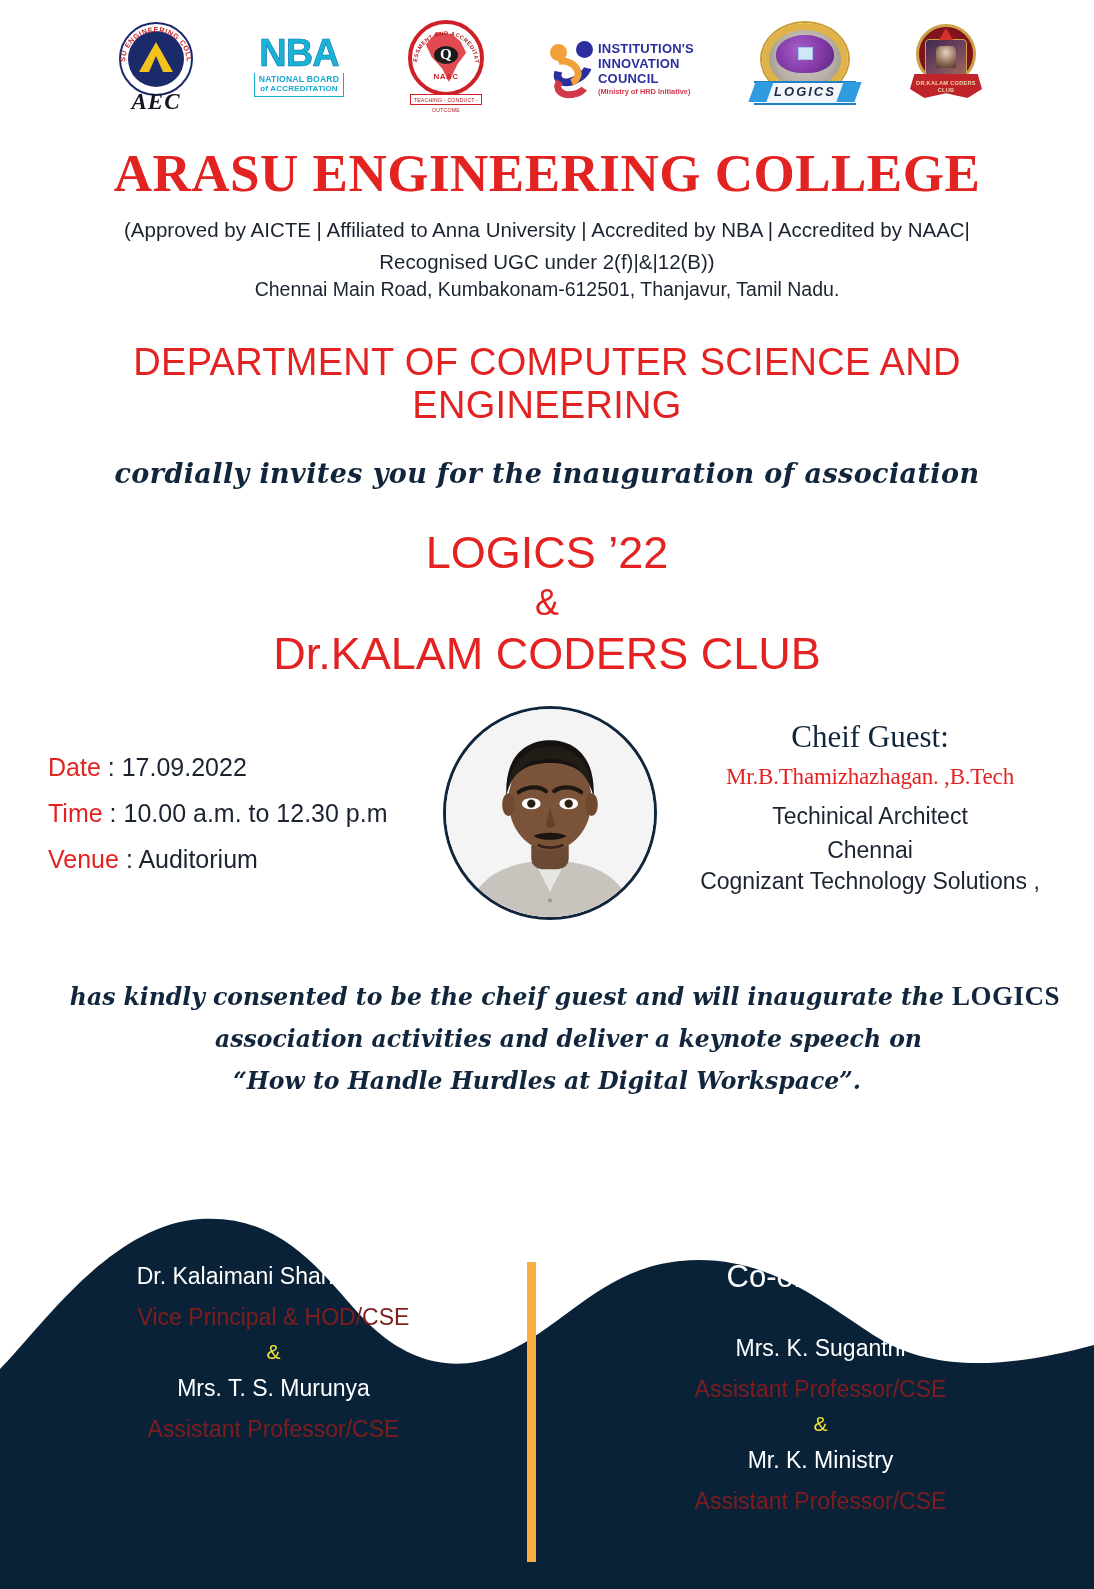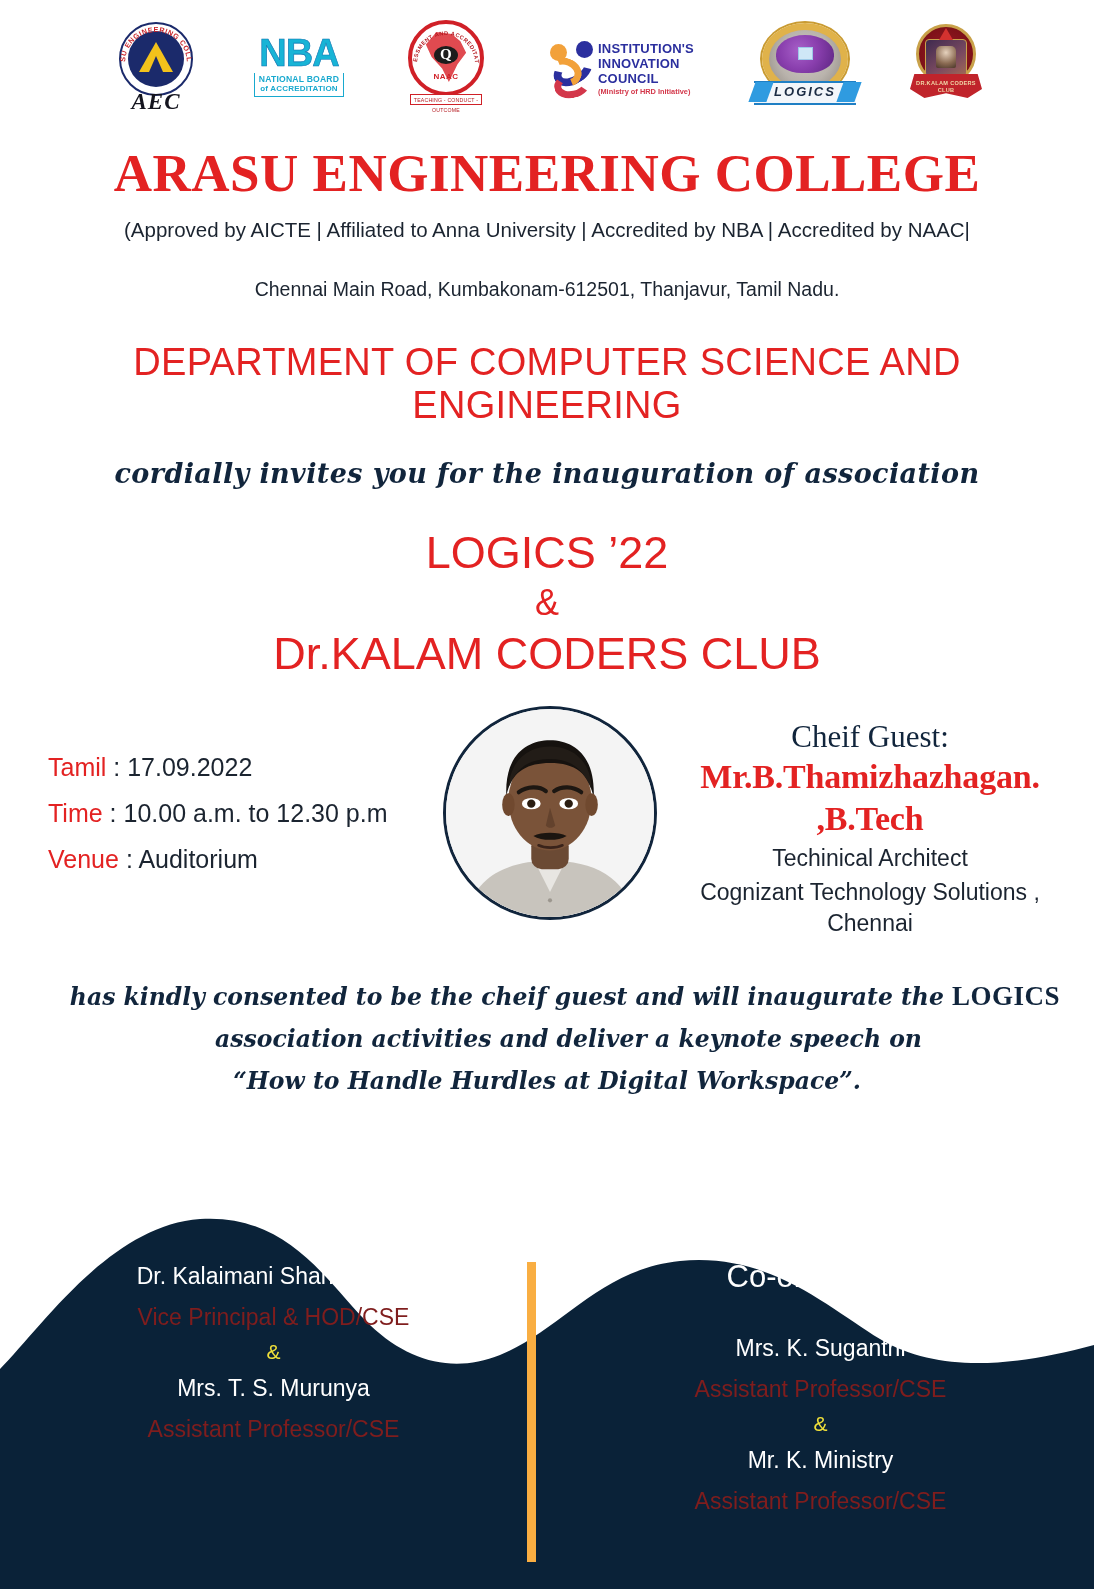--- a/index.html
+++ b/index.html
@@ -303,22 +303,22 @@
   .guest {
     position: absolute; left: 660px; top: 18px; width: 420px;
     text-align: center;
   }
   .guest-label {
     font-family: "Liberation Serif", serif;
     font-size: 31px; color: #11253c; line-height: 38px;
   }
   .guest-name {
     font-family: "Liberation Serif", serif;
-    font-weight: bold;
-    font-size: 34px; color: #E32222; line-height: 42px; letter-spacing: -0.2px;
+    font-weight: normal;
+    font-size: 23px; color: #E32222; line-height: 42px; letter-spacing: -0.2px;
   }
   .guest-role {
     font-size: 23px; color: #1b2430; line-height: 37px;
   }
   .guest-org {
     font-size: 23px; color: #1b2430; line-height: 31px;
   }
 
   
   .consent {
@@ -436,39 +436,40 @@
     <div class="kcc-ribbon-t1">DR.KALAM CODERS</div>
     <div class="kcc-ribbon-t2">CLUB</div>
   </div>
 
 </div>
 
 <div class="college-title">ARASU ENGINEERING COLLEGE</div>
 
 <div class="approval">
   <div>(Approved by AICTE | Affiliated to Anna University | Accredited by NBA | Accredited by NAAC|</div>
+  <div>Recognised UGC under 2(f)|&amp;|12(B))</div>
 </div>
 
 <div class="address">Chennai Main Road, Kumbakonam-612501, Thanjavur, Tamil Nadu.</div>
 
 <div class="department">DEPARTMENT OF COMPUTER SCIENCE AND ENGINEERING</div>
 
 <div class="invite-line">cordially invites you for the inauguration of association</div>
 
 <div class="event-names">
   <div class="event-main">LOGICS ’22</div>
   <div class="event-amp">&amp;</div>
   <div class="event-sub">Dr.KALAM CODERS CLUB</div>
 </div>
 
 <div class="details">
 
   <div class="dtv">
     <div>
-      <span class="k">Tamil</span>
+      <span class="k">Date</span>
       <span>: 17.09.2022</span>
     </div>
     <div>
       <span class="k">Time</span>
       <span>: 10.00 a.m. to 12.30 p.m</span>
     </div>
     <div>
       <span class="k">Venue</span>
       <span>: Auditorium</span>
     </div>
@@ -506,22 +507,22 @@
       <ellipse cx="140" cy="92" rx="6" ry="11" fill="#70492f"></ellipse>
 
       <circle cx="100" cy="184" r="2" fill="#9c978f"></circle>
     </svg>
   </div>
 
   <div class="guest">
     <div class="guest-label">Cheif Guest:</div>
     <div class="guest-name">Mr.B.Thamizhazhagan. ,B.Tech</div>
     <div class="guest-role">Techinical Architect</div>
+    <div class="guest-org">Chennai</div>
     <div class="guest-org">Cognizant Technology Solutions ,</div>
-    <div class="guest-org">Chennai</div>
   </div>
 
 </div>
 
 <div class="consent">
   <div class="consent-l1">
     <span>has kindly consented to be the cheif guest and will inaugurate the </span><span class="caps">LOGICS</span>
   </div>
   <div class="consent-l2">association activities and deliver a keynote speech on</div>
   <div class="consent-l3">“How to Handle Hurdles at Digital Workspace”.</div>

